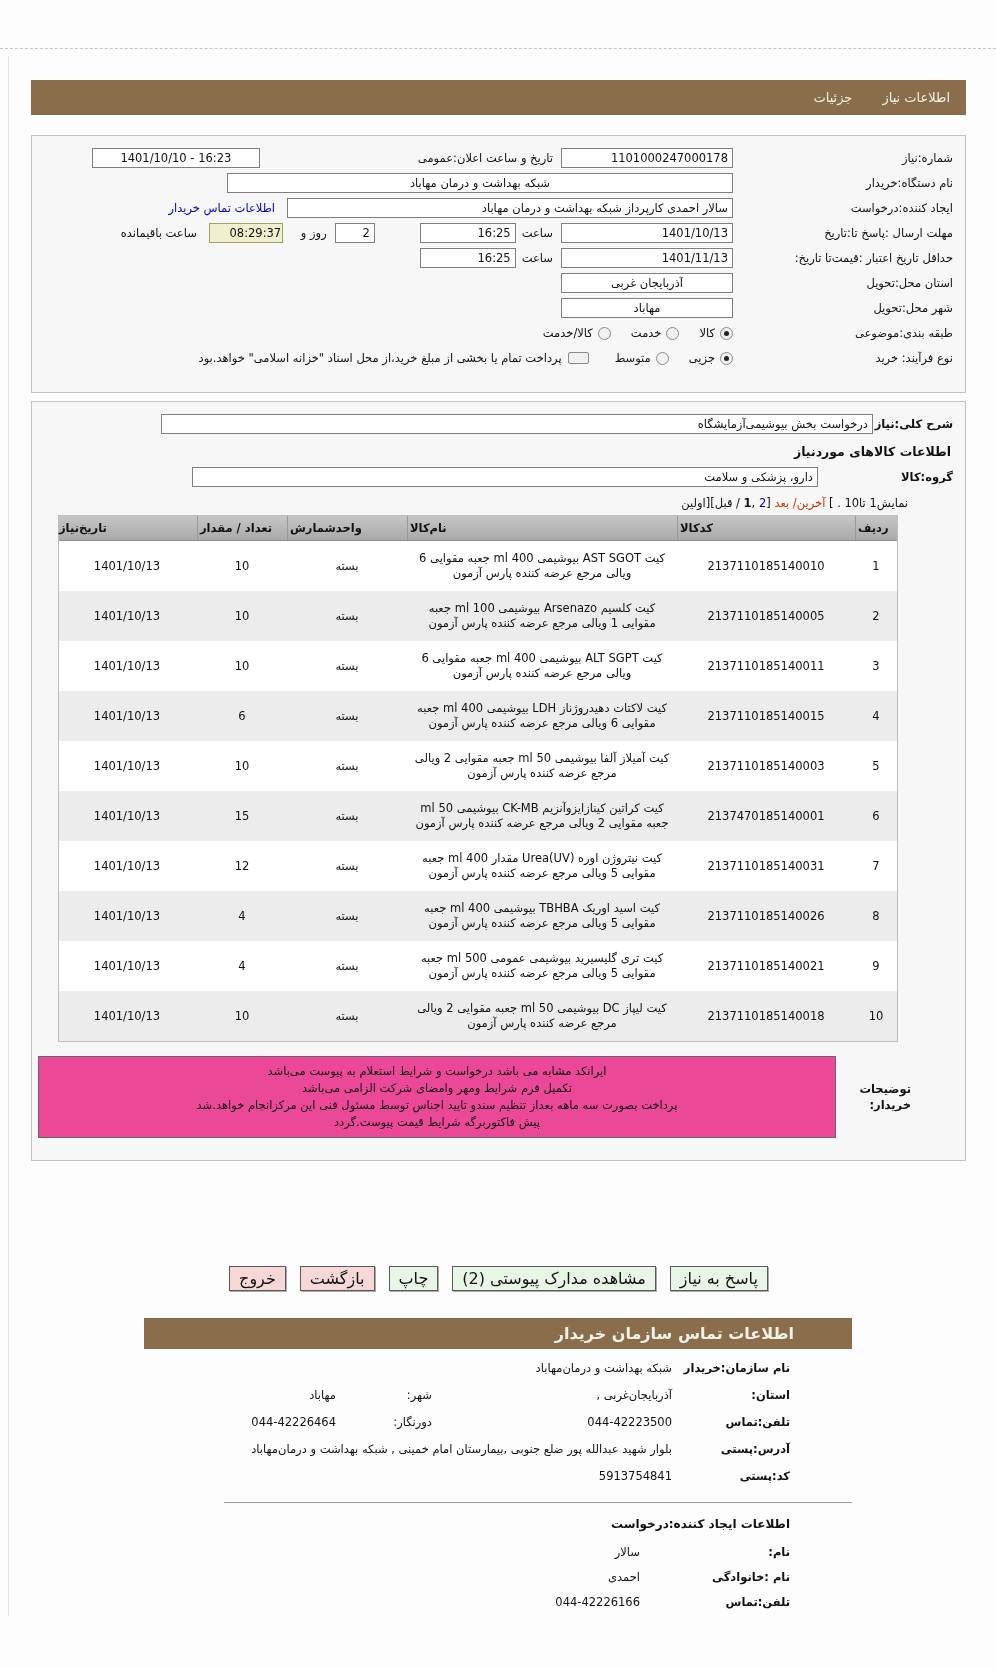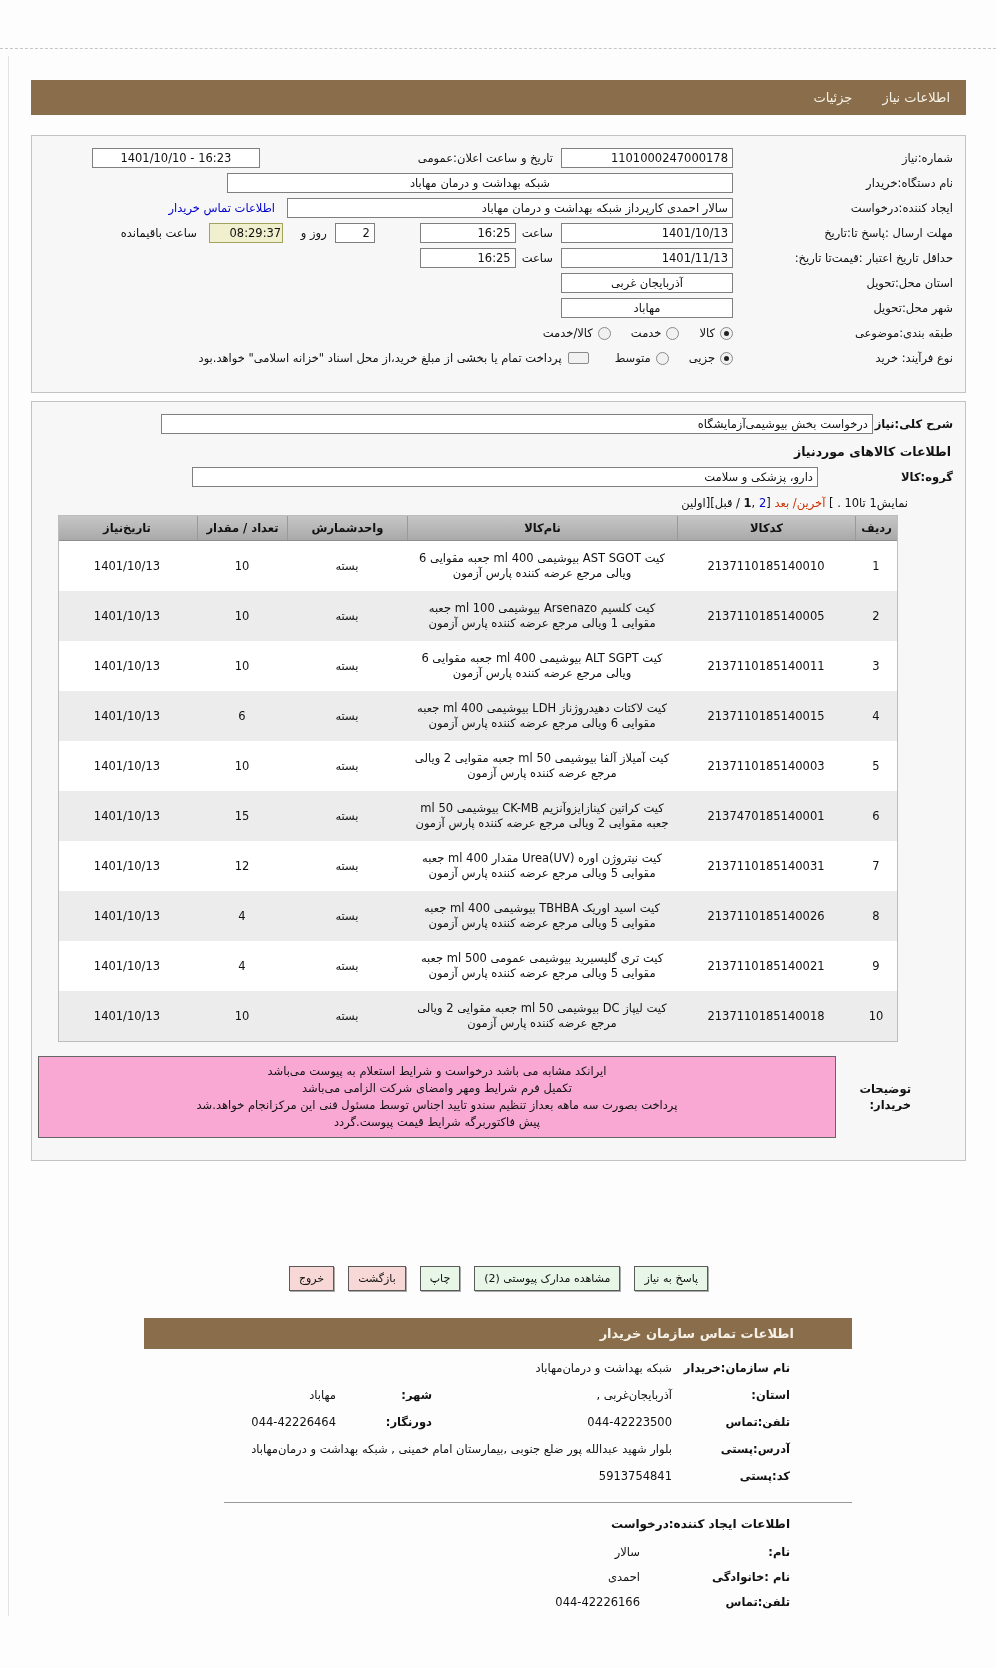--- a/index.html
+++ b/index.html
@@ -40,43 +40,43 @@
 
   .slbl { min-width:80px; font-weight:bold; flex:none; }
   .heading { font-weight:bold; font-size:12.5px; margin:9px 2px 7px; }
   .pagination { margin:8px 45px 5px 0; }
   .pg-red { color:#cc3300; cursor:pointer;text-align:center; }
   .pg-blue { color:#0000cc; cursor:pointer; }
   .pg-bold { font-weight:bold; }
 
   .table { margin:4px 55px 0 0; width:840px; border:1px solid #bdbdbd; background:#fff; }
   .thead { display:flex; background:linear-gradient(#c6c6c6,#a9a9a9); border-bottom:1px solid #8f8f8f; }
-  .th { font-weight:bold; text-align:center; padding:5px 2px; border-left:1px solid #999; }
+  .th { font-weight:bold; text-align:left; padding:5px 2px; border-left:1px solid #999; }
   .th:last-child { border-left:none; }
   .tr { display:flex; align-items:center; min-height:50px; background:#fff; }
   .tr.alt { background:#ececec; }
   .td { text-align:center; padding:2px 3px; line-height:15px; }
   .c-idx{width:42px;flex:none;} .c-code{width:178px;flex:none;} .c-name{width:270px;flex:none;}
   .c-unit{width:120px;flex:none;} .c-qty{width:90px;flex:none;} .c-date{width:140px;flex:none;}
 
   .notes-row { display:flex; align-items:center; margin:14px 42px 0 0; }
   .notes-lbl { width:75px; flex:none; font-weight:bold; line-height:16px; }
-  .notes-box { flex:none; width:798px; border:1px solid #666; background:#f9a8d4; padding:6px 25px; text-align:center; line-height:17px; }
+  .notes-box { flex:none; width:798px; border:1px solid #666; background:#ec4899; padding:6px 25px; text-align:center; line-height:17px; }
 
   .btnrow { position:absolute; top:1266px; right:30px; left:31px; display:flex; justify-content:center; gap:14px; }
-  .btn { height:25px; line-height:23px; padding:0 9px; border:1px solid #5a5a5a; box-shadow:1px 1px 0 #aaa; cursor:pointer; font-size:11px; }
+  .btn { height:25px; line-height:23px; padding:0 9px; border:1px solid #5a5a5a; box-shadow:1px 1px 0 #aaa; cursor:pointer; font-size:16px; }
   .btn.green { background:#e7f6e7; }
   .btn.pink { background:#f8d7d7; }
 
   .contact { position:absolute; top:1318px; right:144px; width:708px; font-size:11.5px; }
-  .bar2 { height:31px; background:#8a6d4a; color:#f7f2e8; font-weight:bold; display:flex; align-items:center; padding-right:58px; font-size:13px; }
+  .bar2 { height:31px; background:#8a6d4a; color:#f7f2e8; font-weight:bold; display:flex; align-items:center; padding-right:58px; font-size:16px; }
   .crow { display:flex; align-items:flex-start; margin:11px 0; padding-right:62px; line-height:16px; }
   .clbl { width:118px; flex:none; font-weight:bold; }
   .cval { width:240px; flex:none; text-align:right; }
-  .clbl2 { width:96px; flex:none; font-weight:bold;text-align:right; }
+  .clbl2 { width:96px; flex:none; font-weight:normal;text-align:right; }
   .cval2 { width:150px; flex:none; text-align:right; }
   .cval-wide { width:470px; flex:none; text-align:right; }
   .contact hr { border:none; border-top:1px solid #9a9a9a; margin:18px 0 14px 80px; }
   .rq-heading { font-weight:bold; margin:4px 62px 14px 0; font-size:12px; }
   .rrow { display:flex; align-items:center; margin:11px 0; padding-right:62px; }
   .rlbl { width:150px; flex:none; font-weight:bold; }
   .rval { width:170px; flex:none; text-align:right; }
 </style>
 </head>
 <body>

